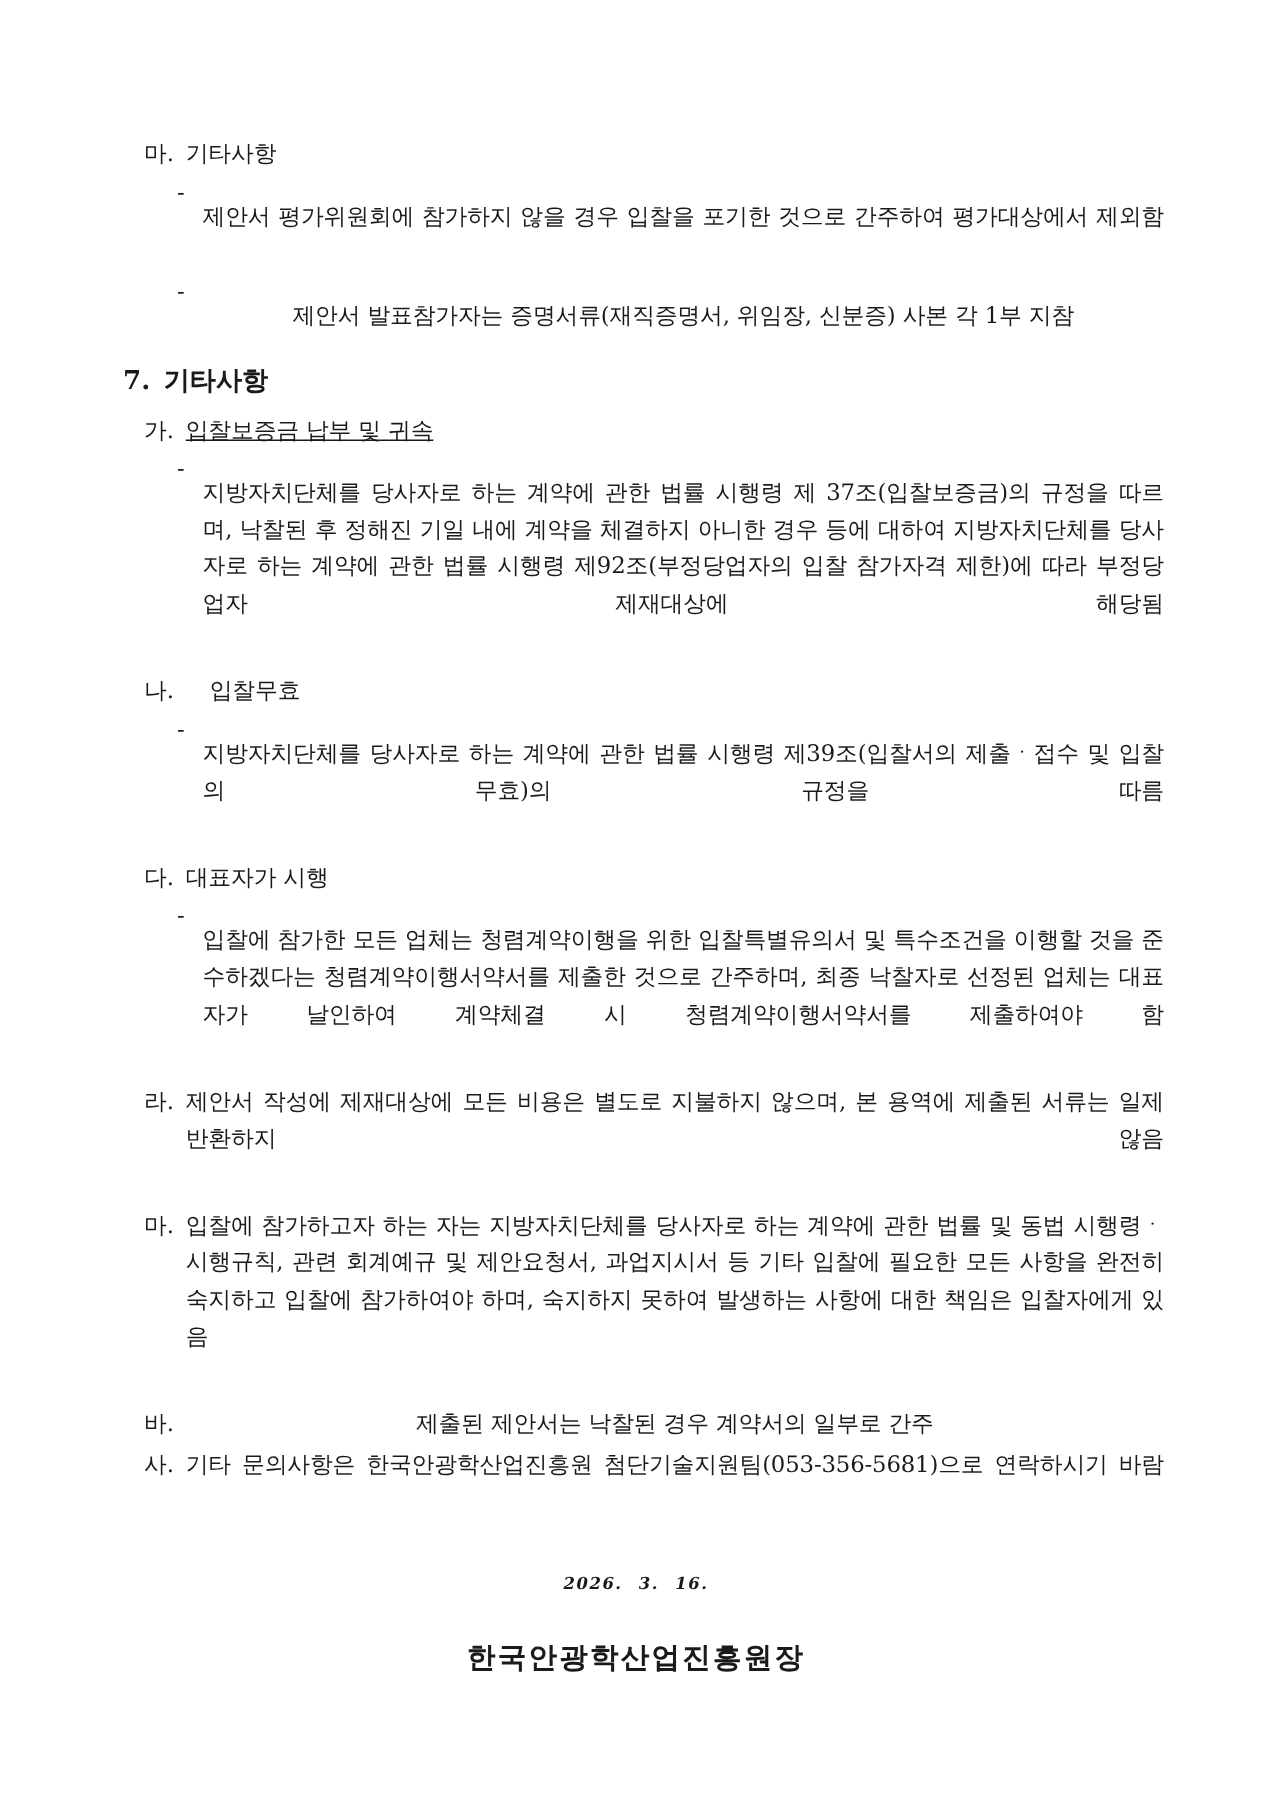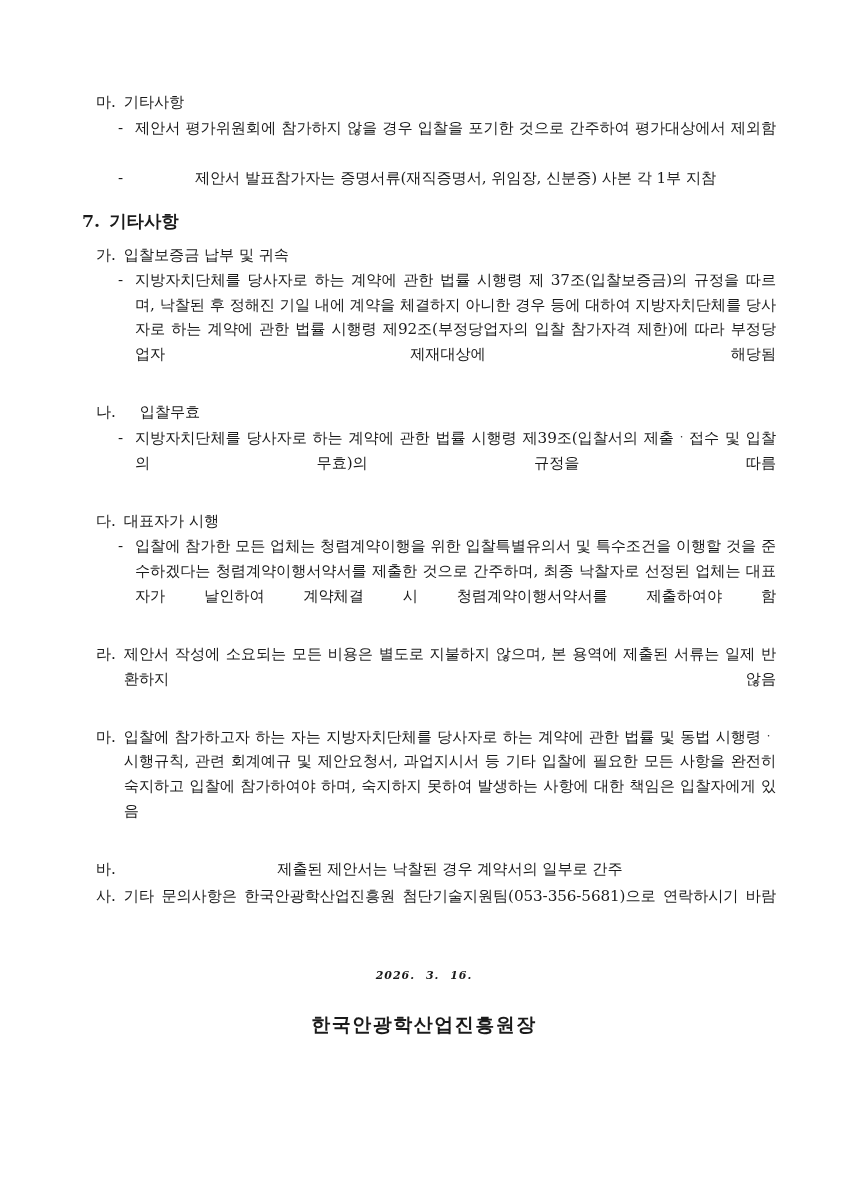--- a/index.html
+++ b/index.html
@@ -54,20 +54,21 @@
     align-items: flex-start;
     margin-top: 1px;
   }
   .dash-item .marker {
     flex: 0 0 auto;
     width: 17px;
     white-space: nowrap;
   }
   .dash-item .body {
     flex: 1 1 auto;
+    margin-top: 16px;
   }
 
   
   .section-heading {
     display: flex;
     align-items: baseline;
     font-weight: bold;
     font-size: 17.4px;
     margin: 18px 0 10px 10px;
     letter-spacing: 0px;
@@ -128,21 +129,21 @@
     <span class="body nojust">제안서 발표참가자는 증명서류(재직증명서, 위임장, 신분증) 사본 각 1부 지참</span>
   </div>
 
   <div class="section-heading">
     <span class="num">7.</span>
     <span>기타사항</span>
   </div>
 
   <div class="ord-item line ind-1">
     <span class="marker">가.</span>
-    <span class="body" style="margin-left:8px;">입찰보증금 납부 및 귀속</span>
+    <span class="body" style="margin-left:8px;text-decoration:underline;">입찰보증금 납부 및 귀속</span>
   </div>
   <div class="dash-item line ind-2">
     <span class="marker">-</span>
     <span class="body just">지방자치단체를 당사자로 하는 계약에 관한 법률 시행령 제 37조(입찰보증금)의 규정을 따르며, 낙찰된 후 정해진 기일 내에 계약을 체결하지 아니한 경우 등에 대하여 지방자치단체를 당사자로 하는 계약에 관한 법률 시행령 제92조(부정당업자의 입찰 참가자격 제한)에 따라 부정당업자 제재대상에 해당됨</span>
   </div>
 
   <div class="gap-sm"></div>
 
   <div class="ord-item line ind-1">
     <span class="marker">나.</span>
@@ -161,21 +162,21 @@
   </div>
   <div class="dash-item line ind-2">
     <span class="marker">-</span>
     <span class="body just">입찰에 참가한 모든 업체는 청렴계약이행을 위한 입찰특별유의서 및 특수조건을 이행할 것을 준수하겠다는 청렴계약이행서약서를 제출한 것으로 간주하며, 최종 낙찰자로 선정된 업체는 대표자가 날인하여 계약체결 시 청렴계약이행서약서를 제출하여야 함</span>
   </div>
 
   <div class="gap-sm"></div>
 
   <div class="ord-item line ind-1">
     <span class="marker">라.</span>
-    <span class="body just" style="margin-left:8px;">제안서 작성에 소요되는 모든 비용은 별도로 지불하지 않으며, 본 용역에 제출된 서류는 일제 반환하지 않음</span>
+    <span class="body just" style="margin-left:8px;">제안서 작성에 제재대상에 모든 비용은 별도로 지불하지 않으며, 본 용역에 제출된 서류는 일제 반환하지 않음</span>
   </div>
 
   <div class="gap-sm"></div>
 
   <div class="ord-item line ind-1">
     <span class="marker">마.</span>
     <span class="body just" style="margin-left:8px;">입찰에 참가하고자 하는 자는 지방자치단체를 당사자로 하는 계약에 관한 법률 및 동법 시행령ㆍ시행규칙, 관련 회계예규 및 제안요청서, 과업지시서 등 기타 입찰에 필요한 모든 사항을 완전히 숙지하고 입찰에 참가하여야 하며, 숙지하지 못하여 발생하는 사항에 대한 책임은 입찰자에게 있음</span>
   </div>
 
   <div class="gap-sm"></div>

